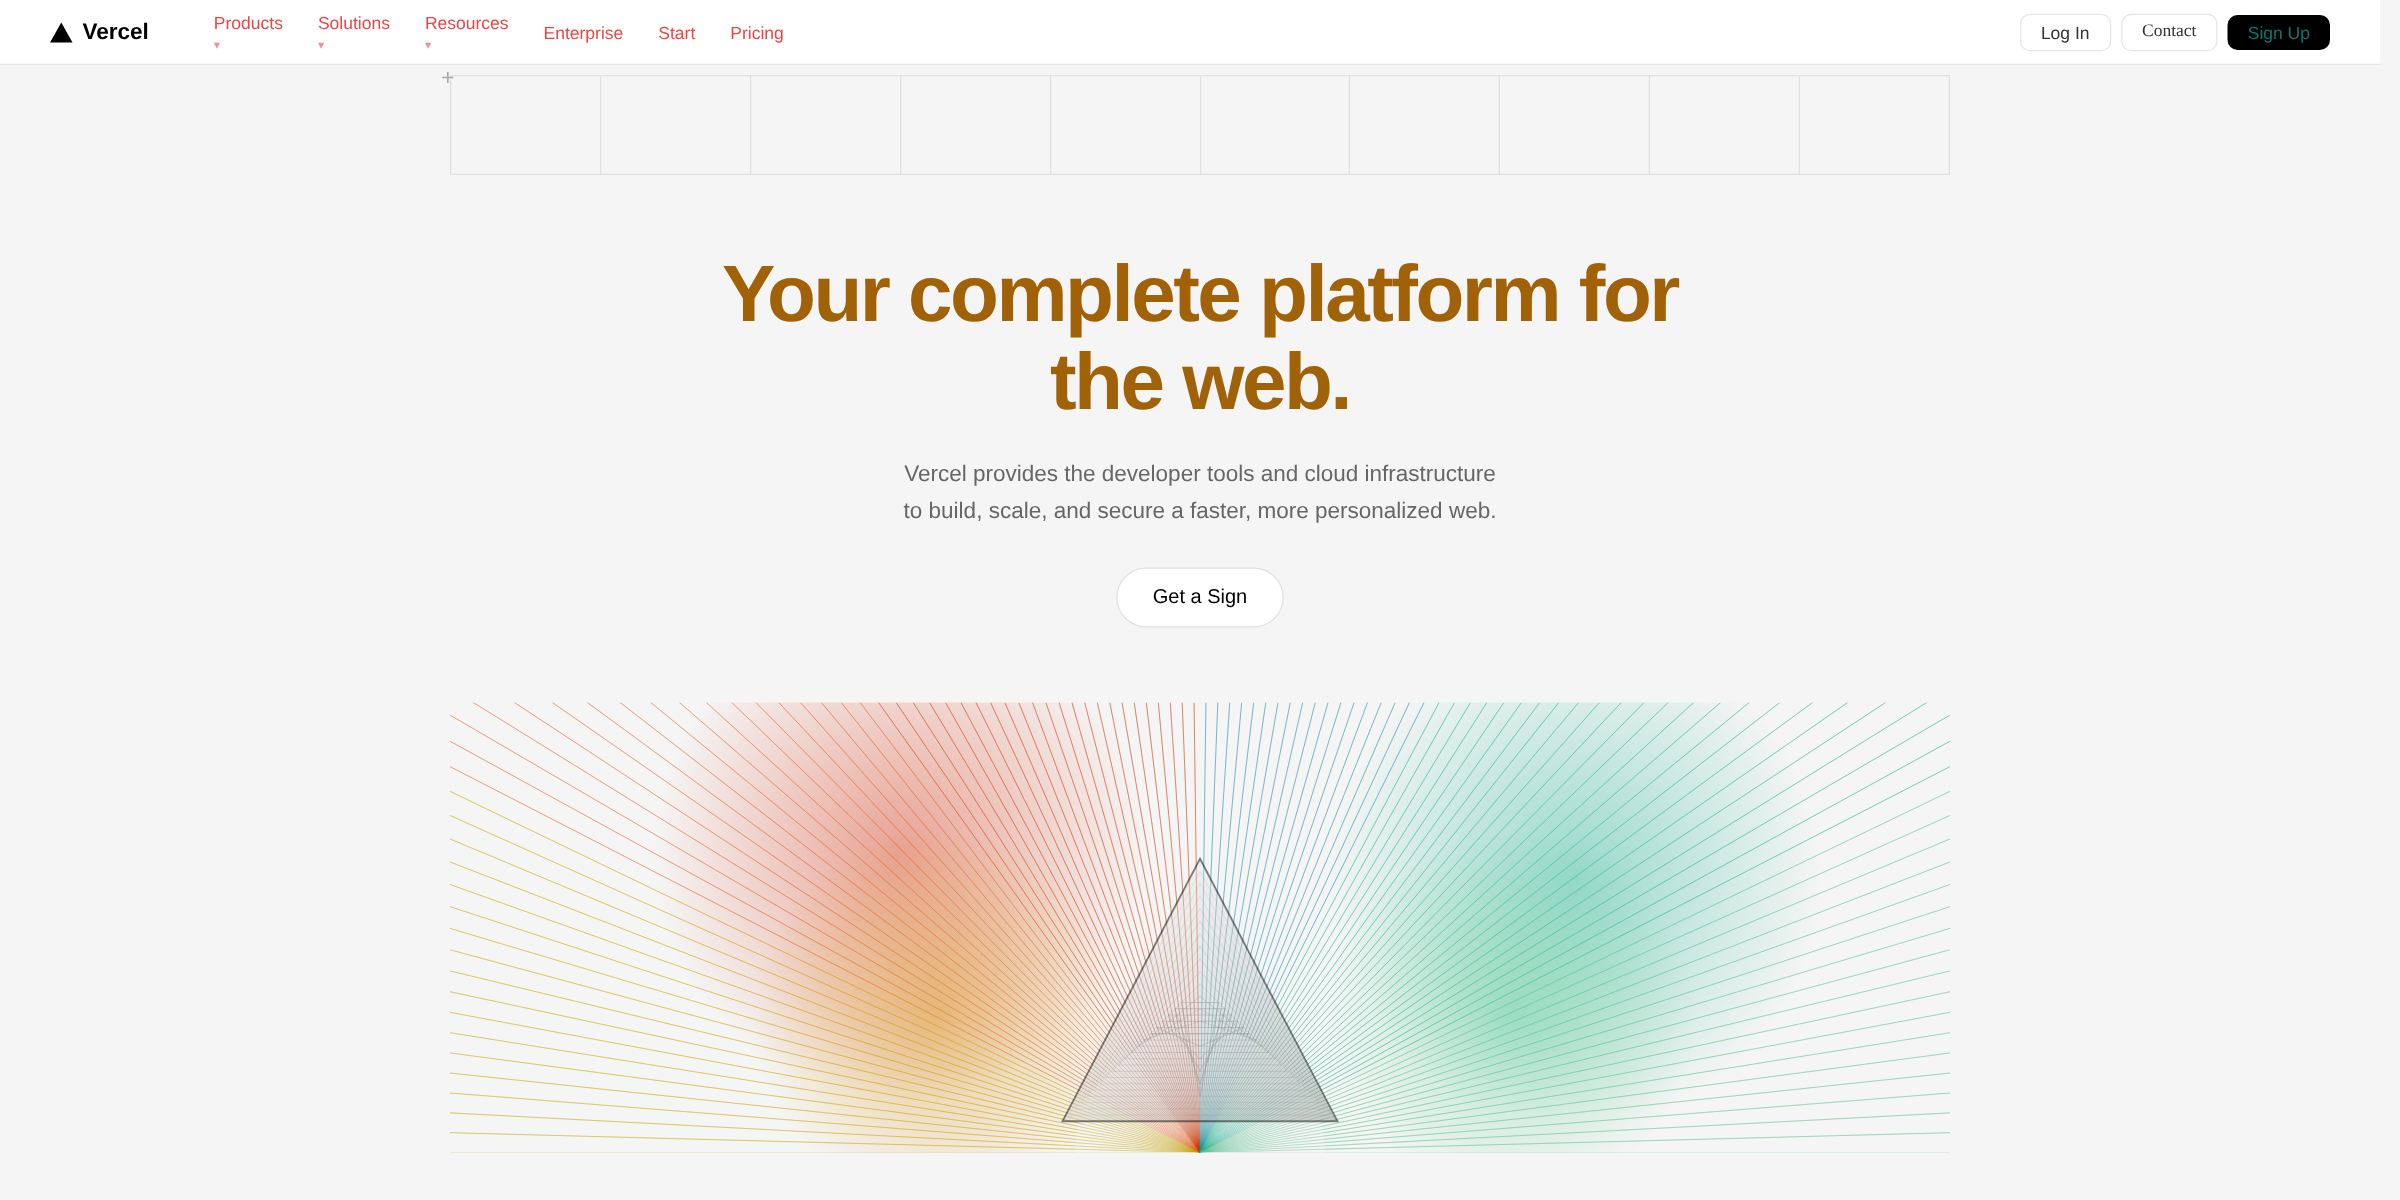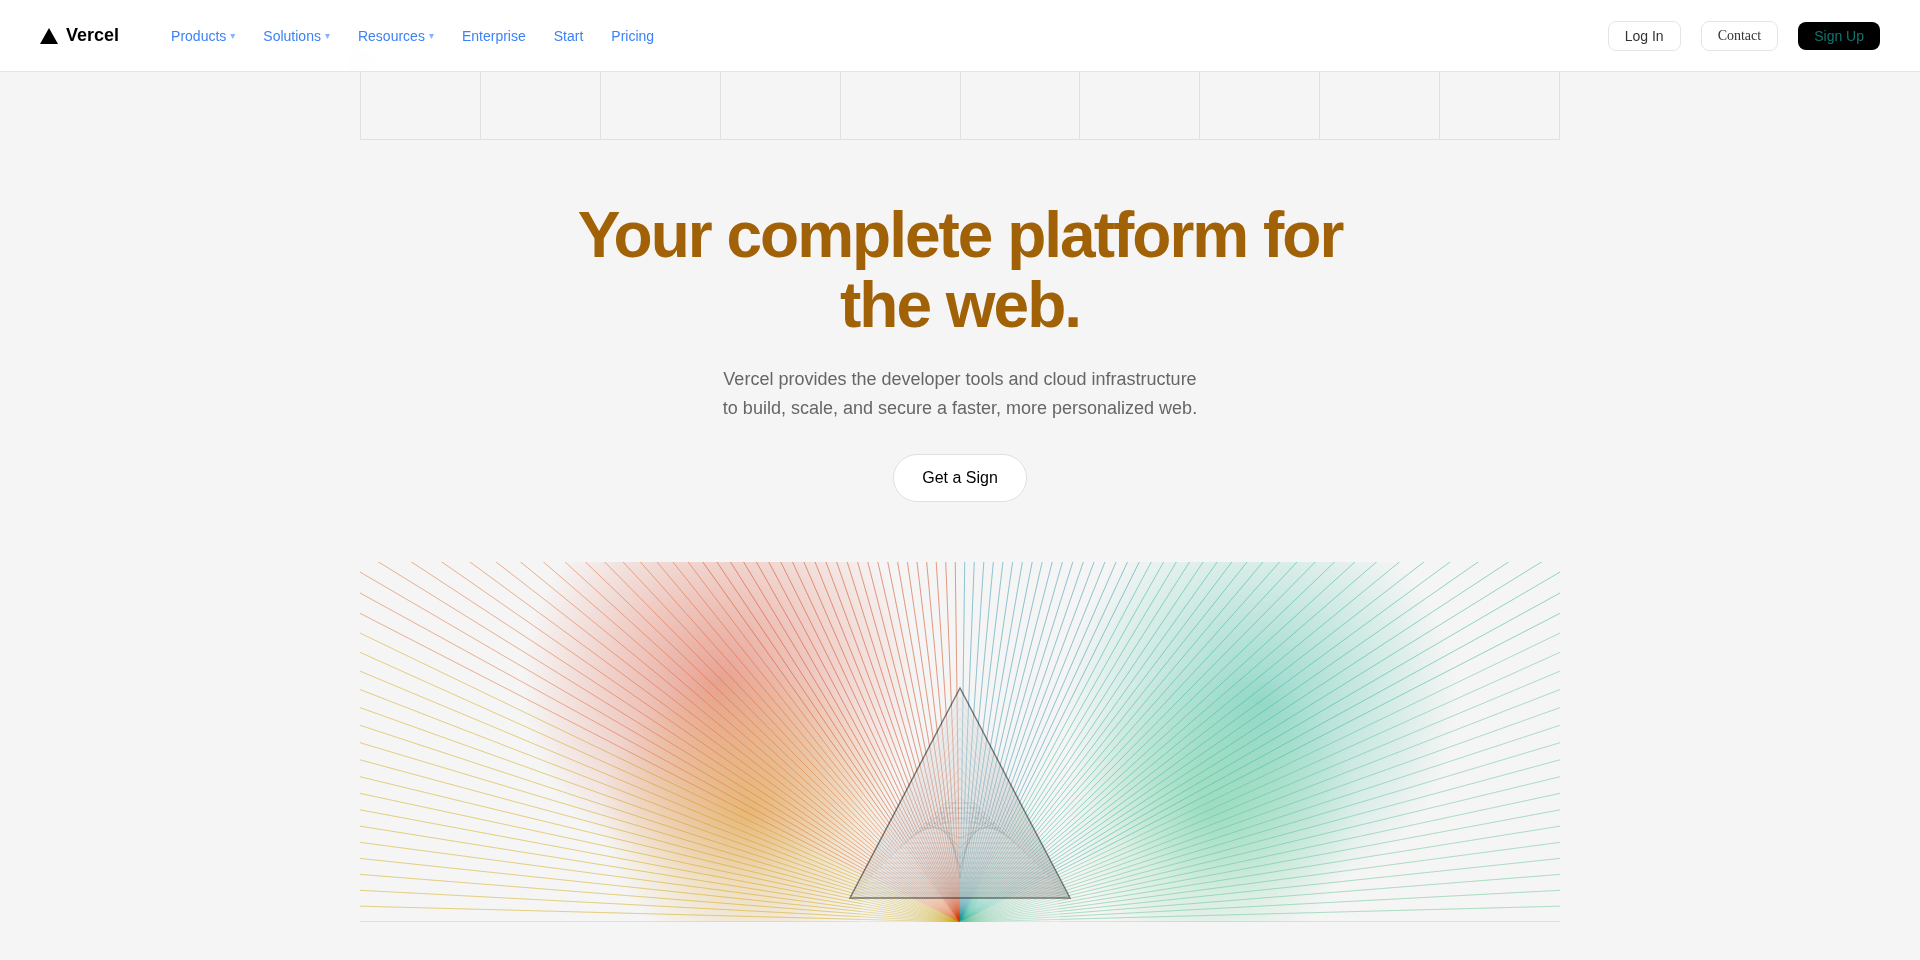--- a/index.html
+++ b/index.html
@@ -7,22 +7,22 @@
       font-family: -apple-system, BlinkMacSystemFont, 'Segoe UI', sans-serif;
       background: #f5f5f5;
       overflow-x: hidden;
     }
 
     
     nav {
       position: fixed;
       top: 0;
       left: 0;
-      right: 0;
-      height: 72px;
+      right: 16px;
+      height: 52px;
       background: rgba(255,255,255,0.92);
       backdrop-filter: blur(8px);
       border-bottom: 1px solid #e5e5e5;
       display: flex;
       align-items: center;
       padding: 0 40px;
       z-index: 100;
     }
     .nav-logo {
       display: flex;
@@ -43,39 +43,40 @@
     }
     .nav-links {
       display: flex;
       align-items: center;
       gap: 4px;
       flex: 1;
     }
     .nav-link {
       padding: 6px 12px;
       font-size: 14px;
-      color: #3b82f6;
+      color: #ef4444;
       cursor: pointer;
       border-radius: 6px;
       display: flex;
-      align-items: center;
+      align-items: flex-start;
       gap: 4px;
       background: none;
       border: none;
       font-family: inherit;
       text-decoration: none;
+      flex-direction: column;
     }
     .chevron {
       font-size: 10px;
       opacity: 0.6;
     }
     .nav-actions {
       display: flex;
       align-items: center;
-      gap: 20px;
+      gap: 8px;
     }
     .btn-login {
       padding: 6px 16px;
       font-size: 14px;
       background: none;
       border: 1px solid #e5e5e5;
       border-radius: 8px;
       cursor: pointer;
       font-family: inherit;
       color: #333;

